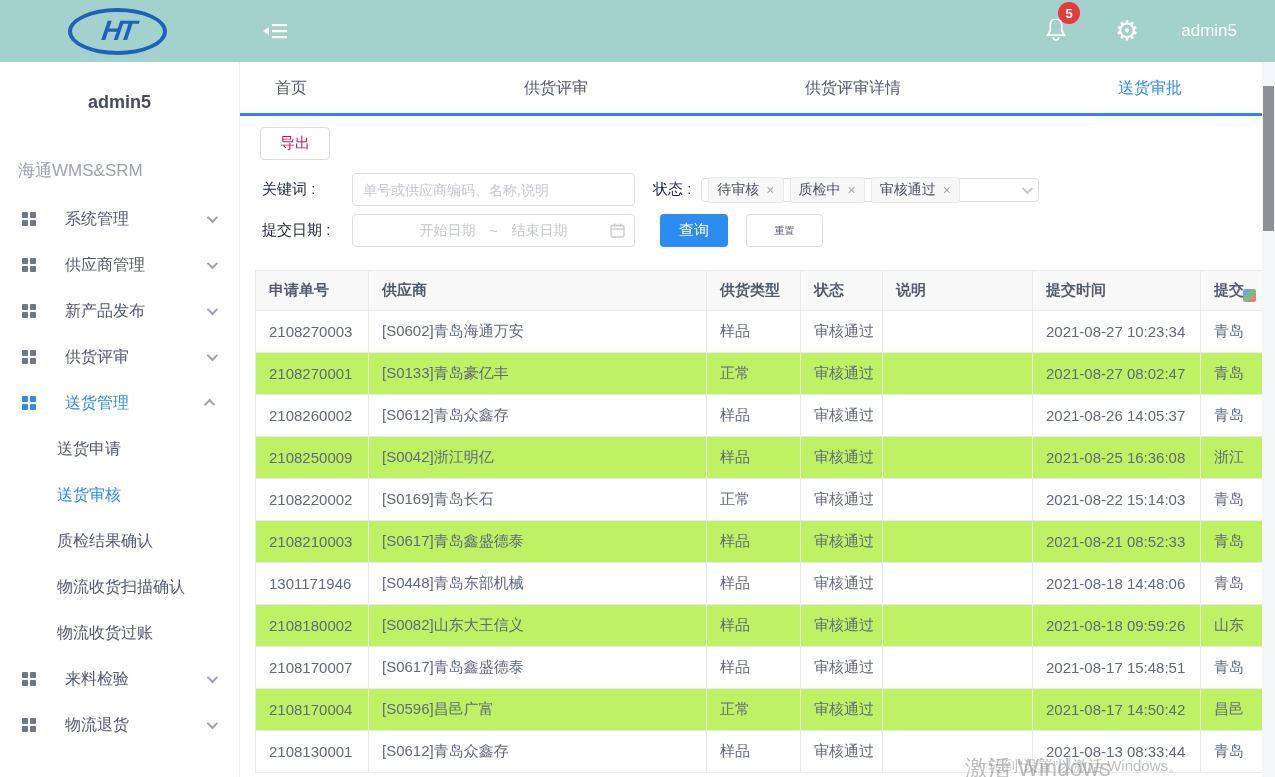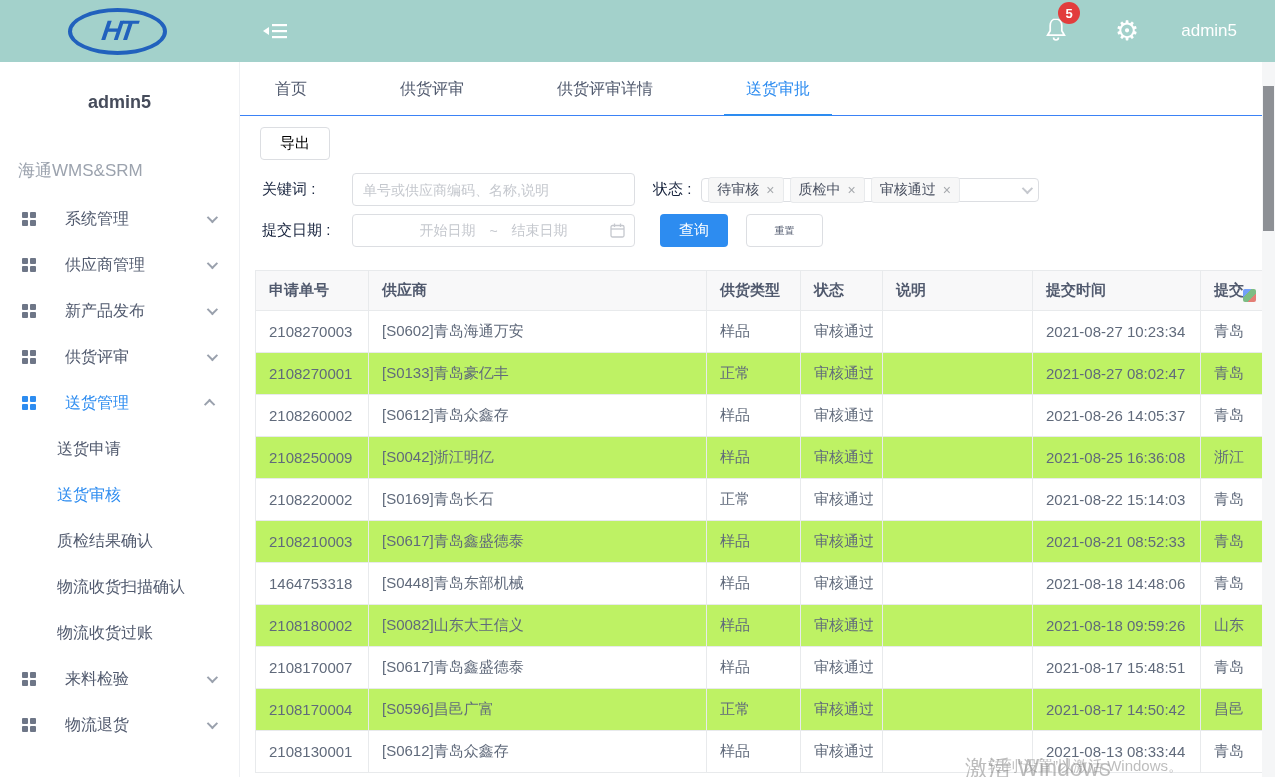--- a/index.html
+++ b/index.html
@@ -27,27 +27,27 @@
   .sub-item { height:46px; display:flex; align-items:center; padding-left:57px; font-size:16px; color:#515a6e; cursor:pointer; }
   .active-blue { color:#2d8cf0 !important; }
   .grid-ic { display:inline-grid; grid-template-columns:6px 6px; gap:2px; }
   .grid-ic i { width:6px; height:6px; background:#6e7687; border-radius:1px; }
   .grid-ic.blue i { background:#2d8cf0; }
   .chev { display:inline-block; width:8px; height:8px; border-right:2px solid #9aa1ad; border-bottom:2px solid #9aa1ad; transform:rotate(45deg) translateY(-2px); }
   .chev.up { transform:rotate(-135deg) translateY(-2px); }
 
   
   .main { position:absolute; left:240px; top:62px; right:0; bottom:0; background:#fff; }
-  .tabbar { height:54px; border-bottom:1px solid #3b82f6; display:flex; align-items:center; padding-left:35px; }
+  .tabbar { height:54px; border-bottom:3px solid #3b82f6; display:flex; align-items:center; padding-left:35px;justify-content:space-between; }
   .tab { font-size:16px; color:#515a6e; margin-right:93px; height:54px; line-height:54px; position:relative; cursor:pointer; white-space:nowrap; }
   .tab.active { color:#2d8cf0; }
   .tab.active::after { content:""; position:absolute; left:-22px; right:-22px; bottom:0; height:2px; background:#2d8cf0; }
 
   .toolbar { padding:11px 0 0 20px; }
-  .btn-export { height:33px; padding:0 19px; border:1px solid #dcdee2; border-radius:4px; background:#fff; font-size:15px; color:#000000; cursor:pointer; font-family:Liberation Mono, monospace; }
+  .btn-export { height:33px; padding:0 19px; border:1px solid #dcdee2; border-radius:4px; background:#fff; font-size:15px; color:#be185d; cursor:pointer; font-family:Liberation Mono, monospace; }
 
   .filters { padding:13px 0 0 22px; }
   .f-row { display:flex; align-items:center; margin-bottom:8px; }
   .f-label { font-size:15px; color:#17233d; white-space:nowrap; }
   .kw-label { width:90px; }
   .kw-input { width:283px; height:33px; border:1px solid #dcdee2; border-radius:4px; padding:0 10px; font-size:14px; color:#515a6e; font-family:inherit; outline:none; }
   .kw-input::placeholder { color:#c5c8ce; }
   .status-label { margin-left:18px; margin-right:10px; }
   .status-box { width:338px; height:24px; border:1px solid #dcdee2; border-radius:4px; display:flex; align-items:center; padding:0 8px 0 6px; cursor:pointer; }
   .tag { display:inline-flex; align-items:center; background:#f7f7f7; border:1px solid #e8eaec; border-radius:3px; padding:3px 8px; margin-right:6px; font-size:14px; color:#495060; white-space:nowrap; }
@@ -326,21 +326,21 @@
     <td>2108210003</td>
     <td>[S0617]青岛鑫盛德泰</td>
     <td>样品</td>
     <td>审核通过</td>
     <td></td>
     <td>2021-08-21 08:52:33</td>
     <td>青岛</td>
   </tr>
 
   <tr class="t-row">
-    <td>1464753318</td>
+    <td>1301171946</td>
     <td>[S0448]青岛东部机械</td>
     <td>样品</td>
     <td>审核通过</td>
     <td></td>
     <td>2021-08-18 14:48:06</td>
     <td>青岛</td>
   </tr>
 
   <tr class="t-row striped">
     <td>2108180002</td>

